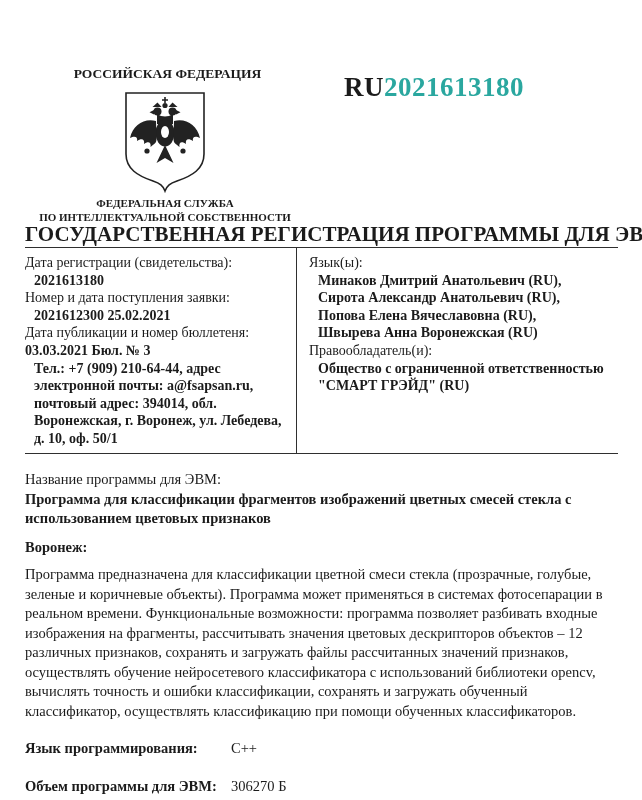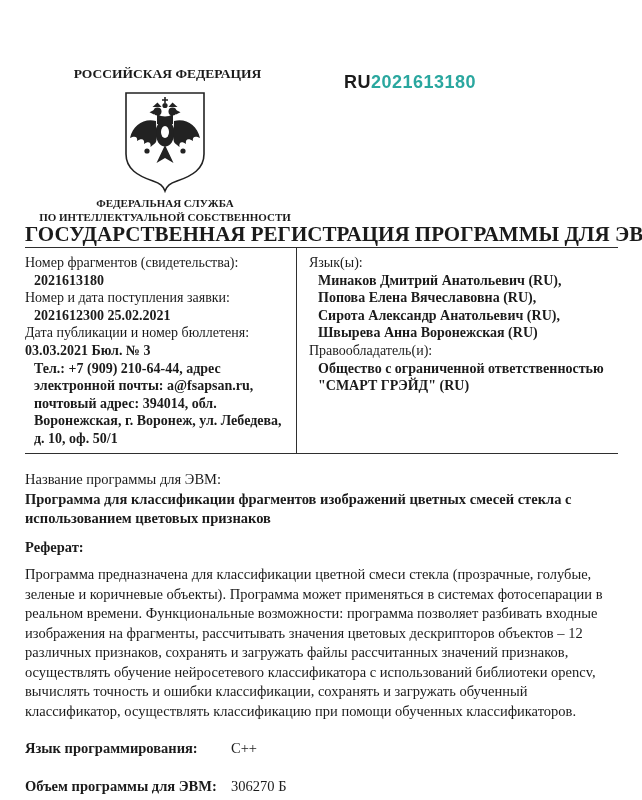--- a/index.html
+++ b/index.html
@@ -13,22 +13,22 @@
   }
   
   .rf-label {
     position:absolute; left:15px; top:66px; width:305px;
     text-align:center; font-weight:bold; font-size:13.5px;
   }
   .emblem { position:absolute; left:122px; top:90px; width:86px; height:104px; }
   .emblem svg { width:100%; height:100%; }
   .ru-heading {
     position:absolute; left:344px; top:72px;
-    font-family:Liberation Sans, sans-serif;
-    font-weight:bold; font-size:18px; letter-spacing:0.5px;
+    font-family:Liberation Serif, serif;
+    font-weight:bold; font-size:27px; letter-spacing:0.5px;
     white-space:nowrap;
   }
   .ru-heading .num { color:#2aa79f; }
   .agency {
     position:absolute; left:0; top:196px; width:330px;
     text-align:center; font-weight:bold; font-size:11px; line-height:14px;
   }
   .doc-title {
     position:absolute; left:25px; top:222px;
     font-weight:bold; font-size:21px; white-space:nowrap;
@@ -96,44 +96,44 @@
 
   <div class="agency">
     <div>ФЕДЕРАЛЬНАЯ СЛУЖБА</div>
     <div>ПО ИНТЕЛЛЕКТУАЛЬНОЙ СОБСТВЕННОСТИ</div>
   </div>
 
   <div class="doc-title">ГОСУДАРСТВЕННАЯ РЕГИСТРАЦИЯ ПРОГРАММЫ ДЛЯ ЭВМ</div>
 
   <div class="info-table">
     <div class="col-left">
-      <div class="lbl">Номер фрагментов (свидетельства):</div>
+      <div class="lbl">Дата регистрации (свидетельства):</div>
       <div class="val indent">2021613180</div>
       <div class="lbl">Номер и дата поступления заявки:</div>
       <div class="val indent">2021612300 25.02.2021</div>
       <div class="lbl">Дата публикации и номер бюллетеня:</div>
       <div class="val">03.03.2021 Бюл. № 3</div>
       <div class="val indent">Тел.: +7 (909) 210-64-44, адрес электронной почты: a@fsapsan.ru, почтовый адрес: 394014, обл. Воронежская, г. Воронеж, ул. Лебедева, д. 10, оф. 50/1</div>
     </div>
     <div class="col-right">
       <div class="lbl">Язык(ы):</div>
       <div class="val indent">Минаков Дмитрий Анатольевич (RU),</div>
+      <div class="val indent">Сирота Александр Анатольевич (RU),</div>
       <div class="val indent">Попова Елена Вячеславовна (RU),</div>
-      <div class="val indent">Сирота Александр Анатольевич (RU),</div>
       <div class="val indent">Швырева Анна Воронежская (RU)</div>
       <div class="lbl">Правообладатель(и):</div>
       <div class="val indent">Общество с ограниченной ответственностью</div>
       <div class="val indent">"СМАРТ ГРЭЙД" (RU)</div>
     </div>
   </div>
 
   <div class="body-area">
     <div class="lbl">Название программы для ЭВМ:</div>
     <div class="prog-name">Программа для классификации фрагментов изображений цветных смесей стекла с использованием цветовых признаков</div>
-    <div class="abstract-label">Реферат:</div>
+    <div class="abstract-label">Воронеж:</div>
     <div class="abstract">Программа предназначена для классификации цветной смеси стекла (прозрачные, голубые, зеленые и коричневые объекты). Программа может применяться в системах фотосепарации в реальном времени. Функциональные возможности: программа позволяет разбивать входные изображения на фрагменты, рассчитывать значения цветовых дескрипторов объектов – 12 различных признаков, сохранять и загружать файлы рассчитанных значений признаков, осуществлять обучение нейросетевого классификатора с использований библиотеки opencv, вычислять точность и ошибки классификации, сохранять и загружать обученный классификатор, осуществлять классификацию при помощи обученных классификаторов.</div>
     <div class="kv">
       <span class="k">Язык программирования:</span>
       <span class="v">C++</span>
     </div>
     <div class="kv">
       <span class="k">Объем программы для ЭВМ:</span>
       <span class="v">306270 Б</span>
     </div>
   </div>

